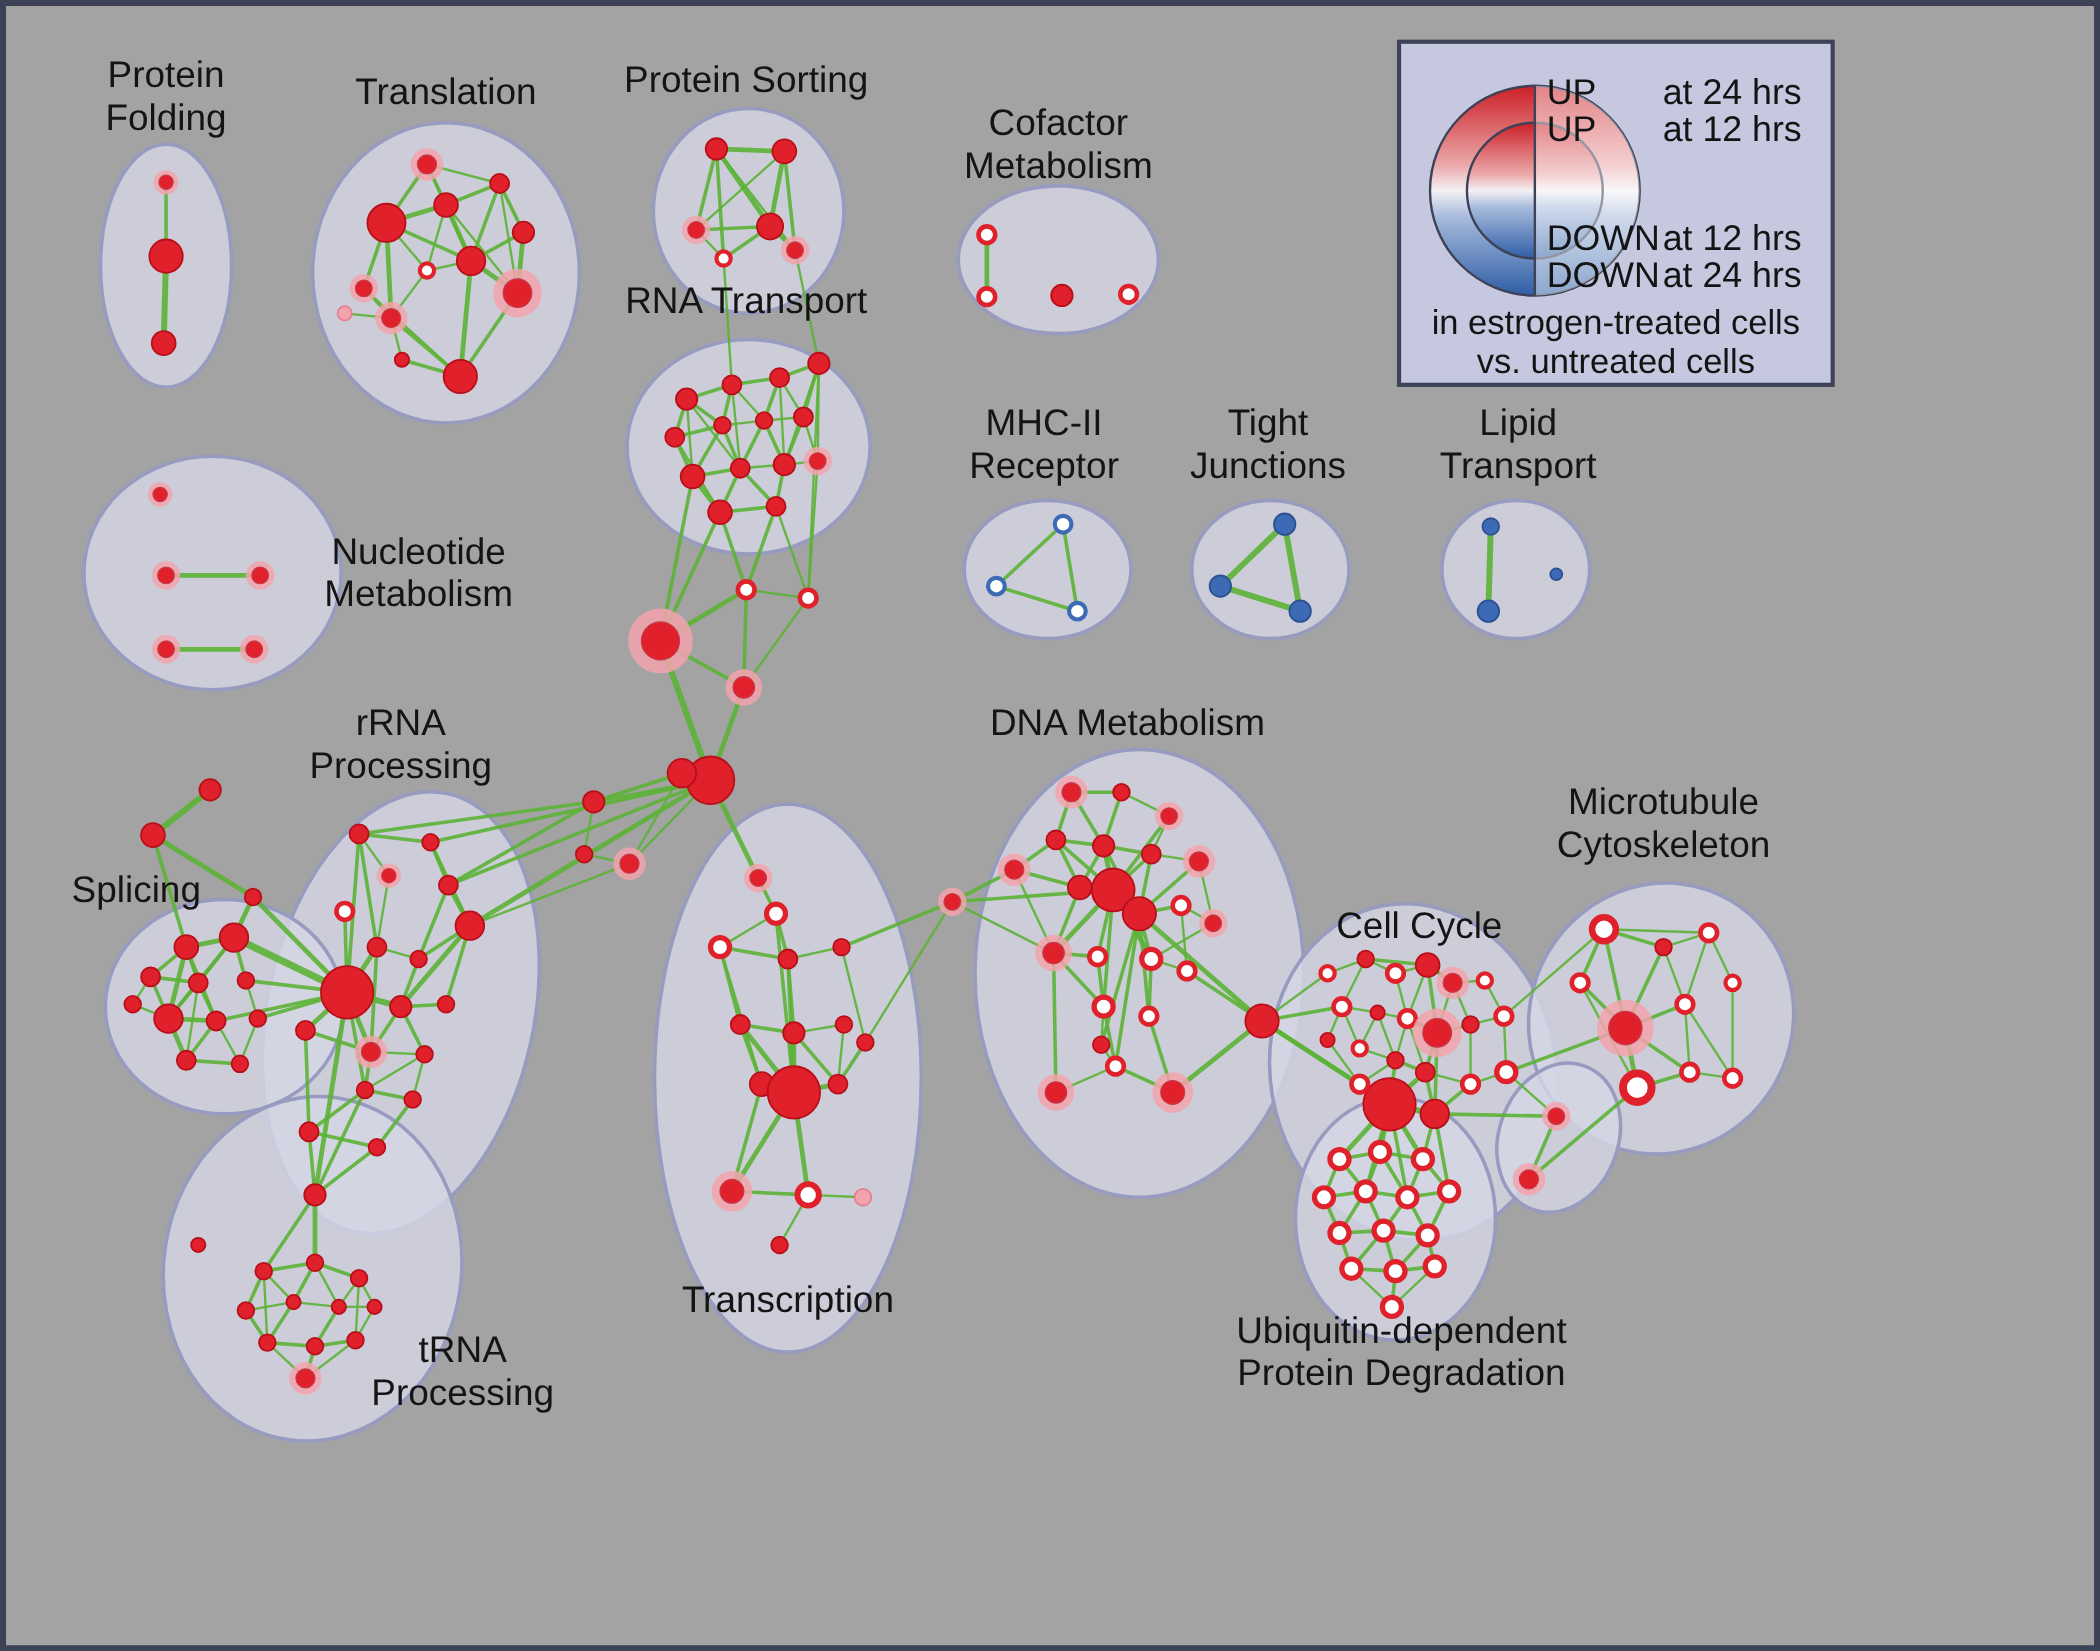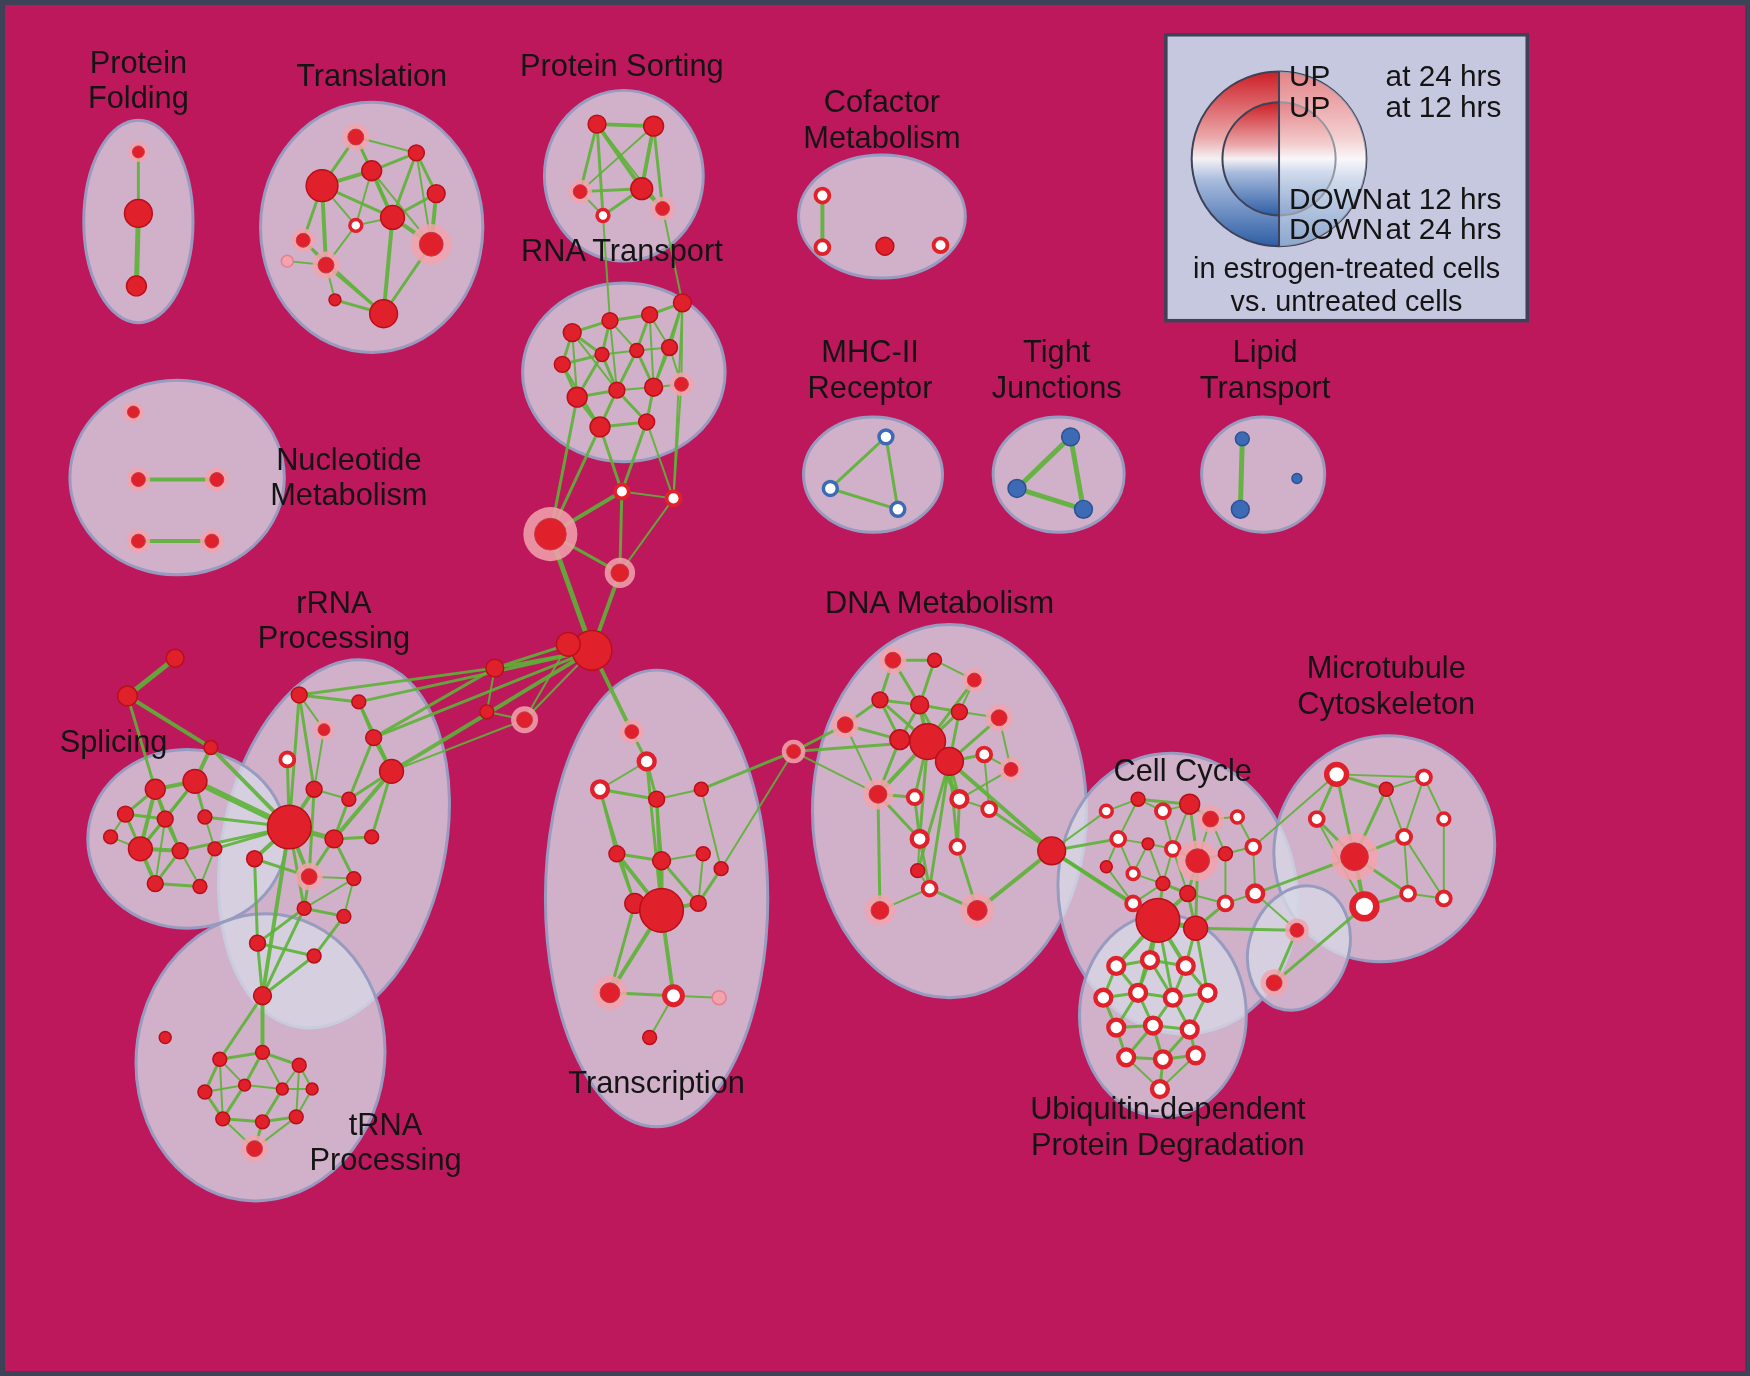--- a/index.html
+++ b/index.html
@@ -1,19 +1,19 @@
 <!DOCTYPE html>
 <html><head>
 <meta charset="utf-8">
 <style>
   html,body{margin:0;padding:0;background:#e9e9f0;}
   .figure{
     width:1750px;height:1376px;
     box-sizing:border-box;
-    background:#be185d;
+    background:#a3a3a3;
     border:5px solid #3d4257;
   }
   .figure svg{width:100%;height:100%;display:block;}
   .figure text{font-family:"Liberation Sans","DejaVu Sans",sans-serif;}
 </style>
 </head>
 <body>
 
 <div class="figure">
   <svg id="network-svg" role="img" viewBox="0 0 1750 1376">

